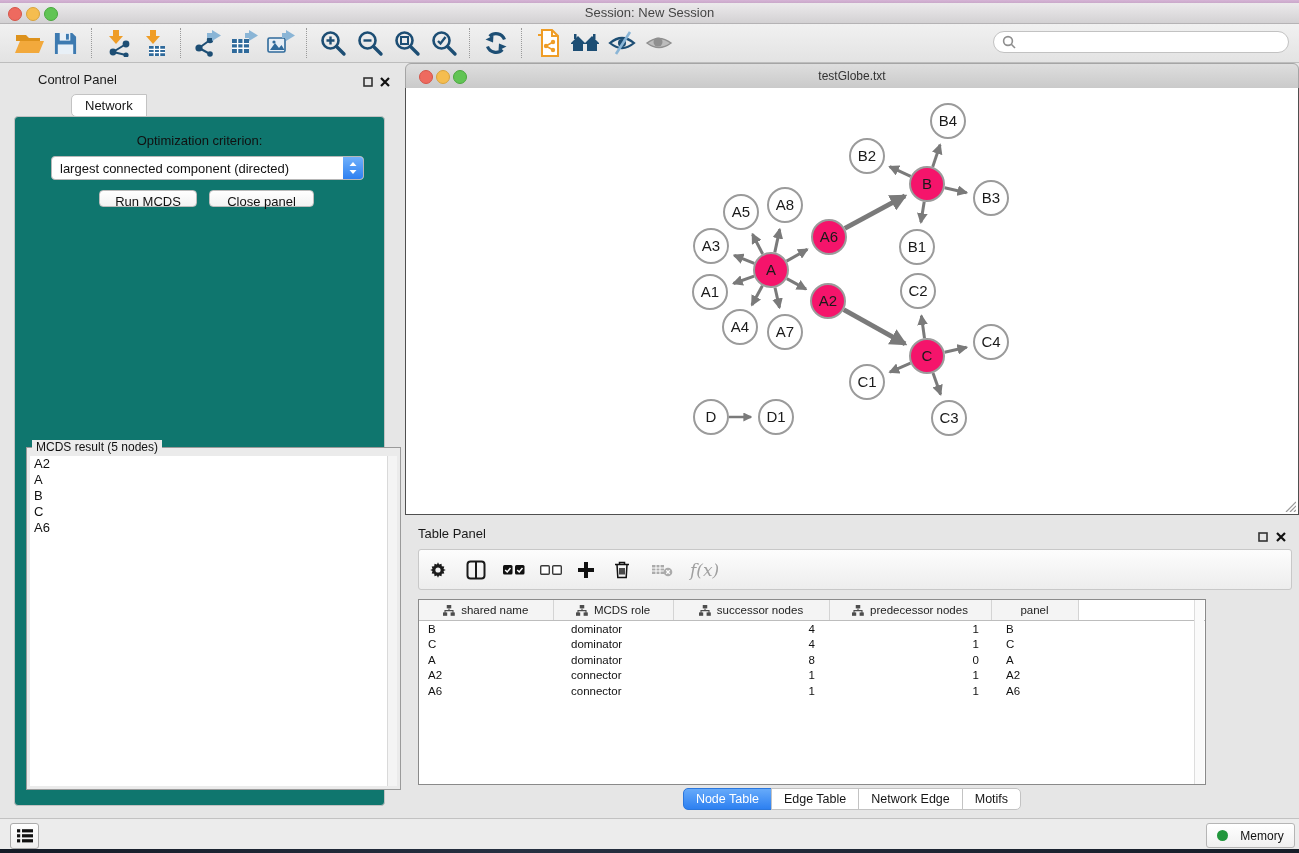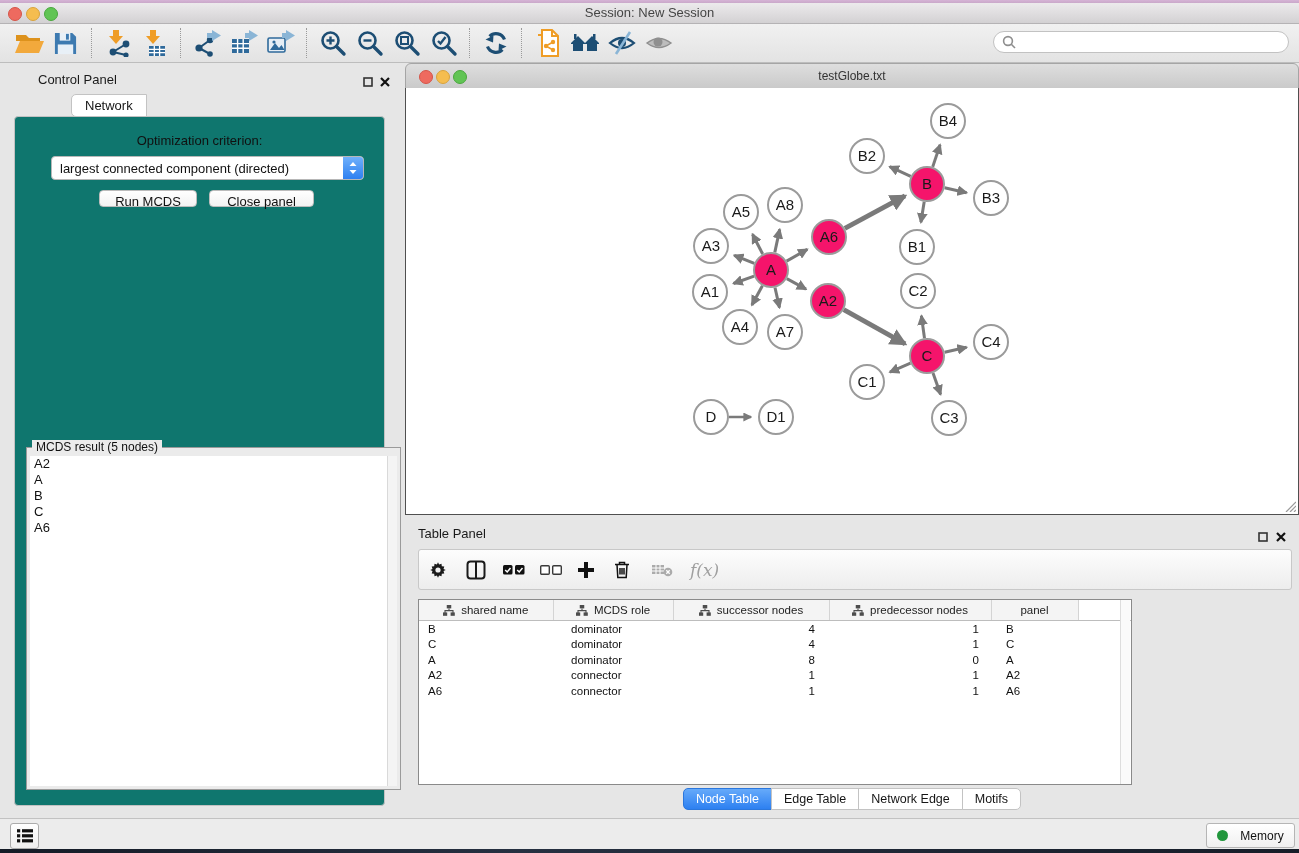--- a/index.html
+++ b/index.html
@@ -66,21 +66,21 @@
   #resize-grip{right:2px;bottom:2px;}
 
   
   #table-panel{left:405px;top:522px;width:894px;height:293px;}
   #tp-title{left:13px;top:4px;font-size:13px;color:#1a1a1a;}
   #tp-float{left:853px;top:6px;} #tp-close{left:871px;top:6px;}
   #tp-toolbar{left:13px;top:27px;width:874px;height:41px;background:linear-gradient(#fdfdfd,#ededed);
               border:1px solid #c8c8c8;border-radius:3px;display:flex;align-items:center;box-sizing:border-box;padding-left:10px;}
   .tpi{width:37px;height:30px;display:flex;align-items:center;justify-content:flex-start;flex:0 0 auto;}
   #fx-label{font-family:"DejaVu Serif",serif;font-style:italic;font-size:17px;color:#9f9f9f;margin-left:2px;}
-  #tp-tablewrap{left:13px;top:77px;width:714px;height:186px;background:#fff;border:1px solid #8a8a8a;overflow:hidden;box-sizing:border-box;}
+  #tp-tablewrap{left:13px;top:77px;width:788px;height:186px;background:#fff;border:1px solid #8a8a8a;overflow:hidden;box-sizing:border-box;}
   #node-table{border-collapse:collapse;table-layout:fixed;width:100%;}
   #node-table th{background:#f4f4f4;border-right:1px solid #d4d4d4;border-bottom:1px solid #bdbdbd;
                  font-weight:normal;font-size:11.5px;color:#222;height:20px;padding:0;}
   #node-table th.filler{background:#fff;border-right:none;}
   #node-table th .hwrap{display:flex;align-items:center;justify-content:center;gap:6px;}
   #node-table td{font-size:11.5px;color:#111;height:15.5px;padding:0;white-space:nowrap;overflow:hidden;}
   #node-table td.c0{padding-left:9px;}
   #node-table td.c1{padding-left:18px;}
   #node-table td.c2{text-align:right;padding-right:14px;}
   #node-table td.c3{text-align:right;padding-right:12px;}

